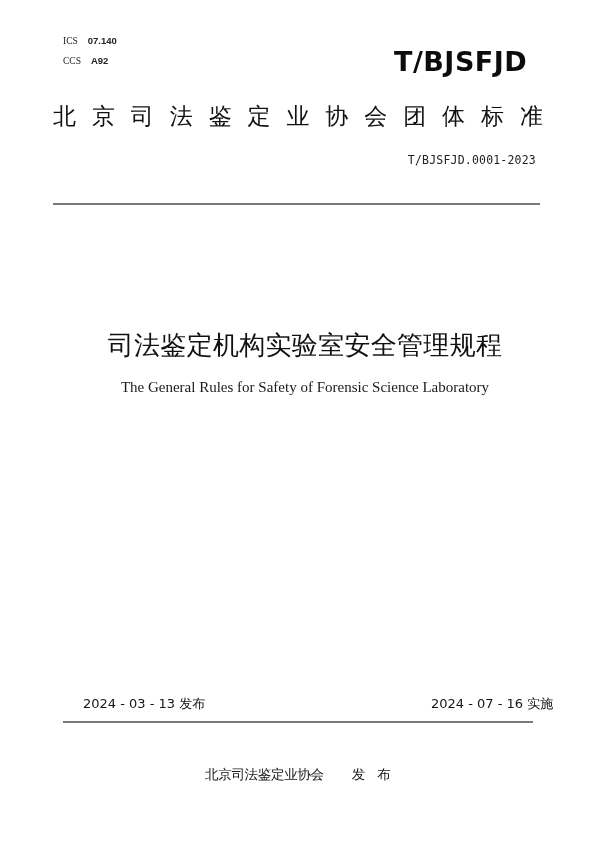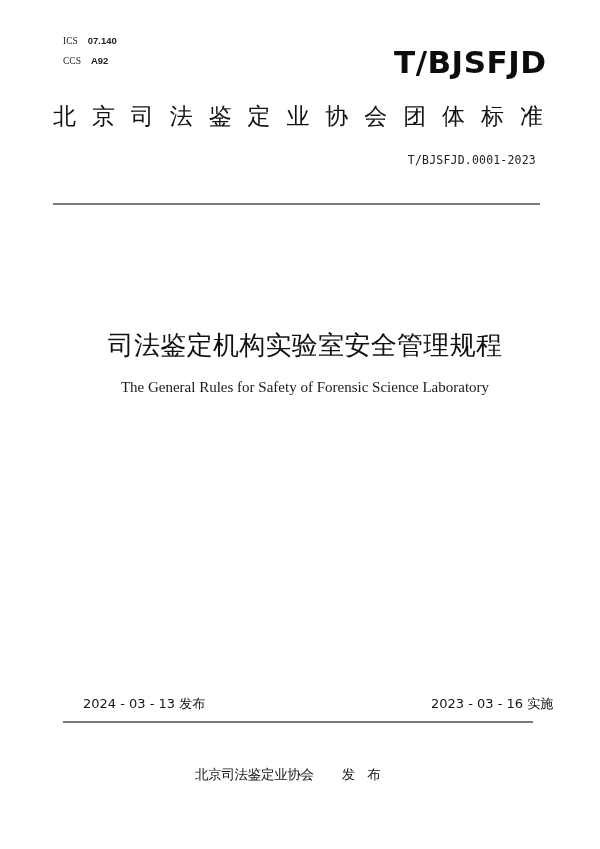--- a/index.html
+++ b/index.html
@@ -28,21 +28,21 @@
     .code-label { font-family: "Liberation Serif", serif; }
     .code-value { font-family: "Liberation Sans", sans-serif; font-weight: bold; }
     .ics-line .code-value { margin-left: 10px; }
     .ccs-line .code-value { margin-left: 10px; }
 
     .logo {
       left: 394px;
       top: 43px;
       font-family: "DejaVu Sans", sans-serif;
       font-weight: bold;
-      font-size: 31px;
+      font-size: 27px;
       line-height: 38px;
       letter-spacing: 0.5px;
       color: #0c0c0c;
     }
 
     .org-header {
       left: 53px;
       top: 101px;
       width: 490px;
       display: flex;
@@ -97,21 +97,21 @@
       top: 695px;
       font-size: 13px;
       line-height: 18px;
       color: #151515;
     }
     .date-publish { left: 83px; }
     .date-effective { left: 431px; }
     .date-num { font-family: "DejaVu Sans", sans-serif; }
 
     .publisher-line {
-      left: 195px;
+      left: 205px;
       top: 764px;
       font-size: 13.5px;
       line-height: 20px;
       color: #151515;
     }
     .publisher-org { display: inline-block; letter-spacing: -0.3px; }
     .publisher-action { display: inline-block; margin-left: 28px; letter-spacing: 12px; }
   </style>
 </head>
 <body>
@@ -146,21 +146,21 @@
 <div class="rule rule-top"></div>
 
 <div class="abs title-cn">司法鉴定机构实验室安全管理规程</div>
 <div class="abs title-en">The General Rules for Safety of Forensic Science Laboratory</div>
 
 <div class="abs date-publish">
   <span class="date-num">2024 - 03 - 13</span>
   <span>发布</span>
 </div>
 <div class="abs date-effective">
-  <span class="date-num">2023 - 03 - 16</span>
+  <span class="date-num">2024 - 07 - 16</span>
   <span>实施</span>
 </div>
 
 <div class="rule rule-bottom"></div>
 
 <div class="abs publisher-line">
   <span class="publisher-org">北京司法鉴定业协会</span><span class="publisher-action">发布</span>
 </div>
 
 </body></html>

